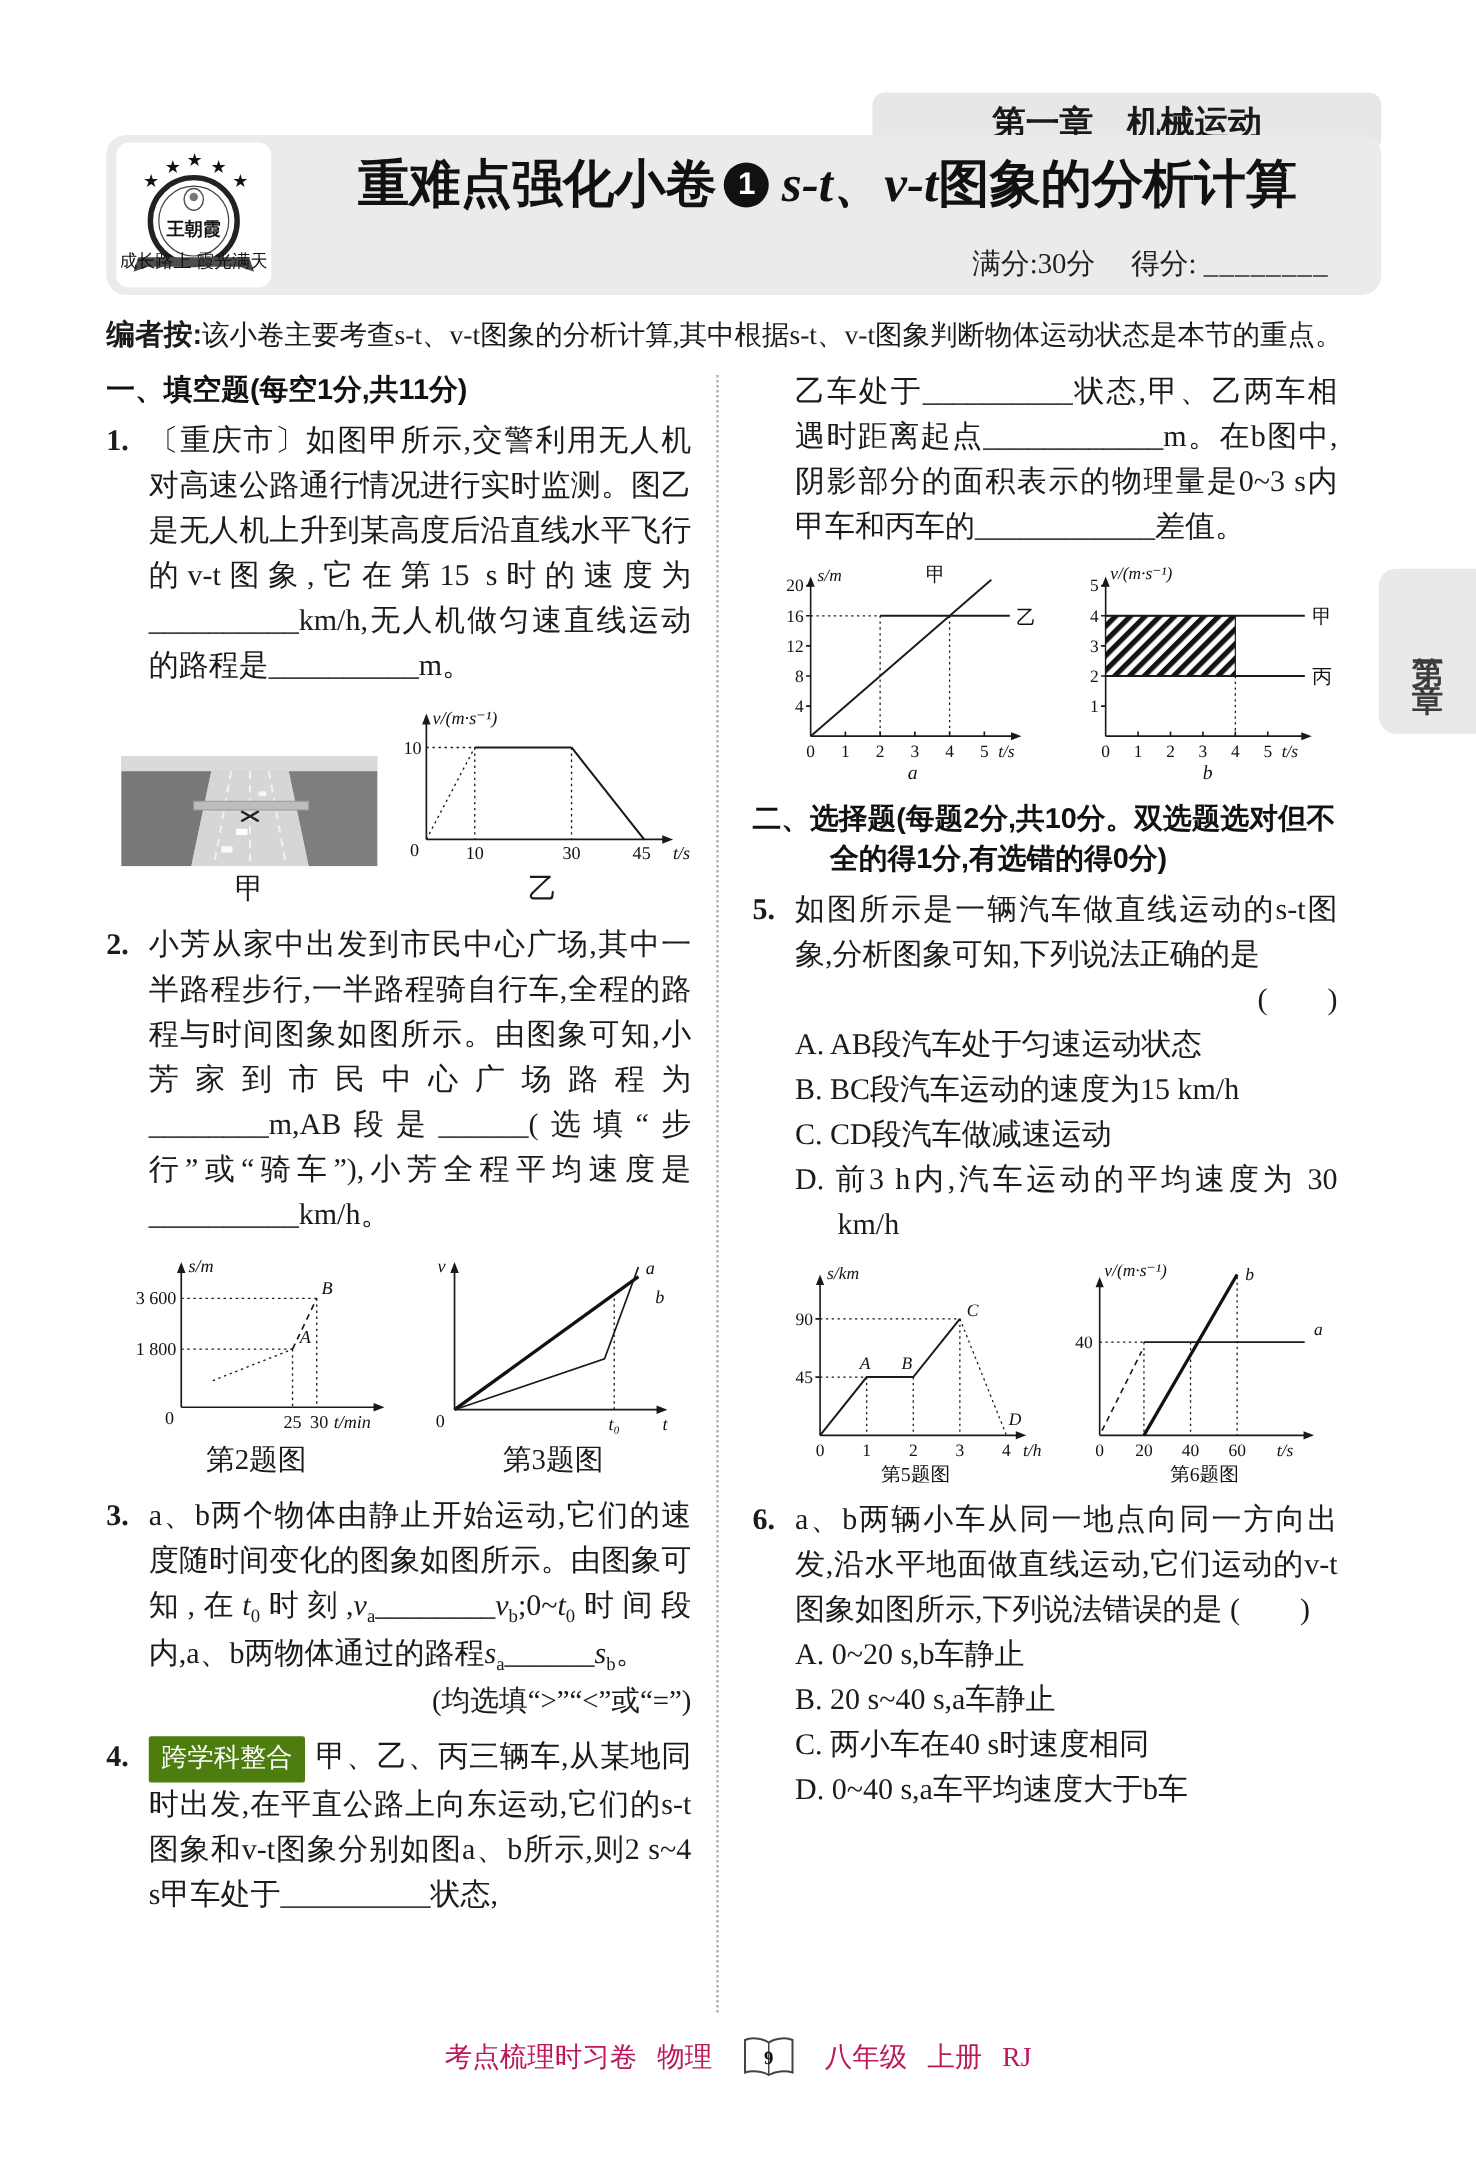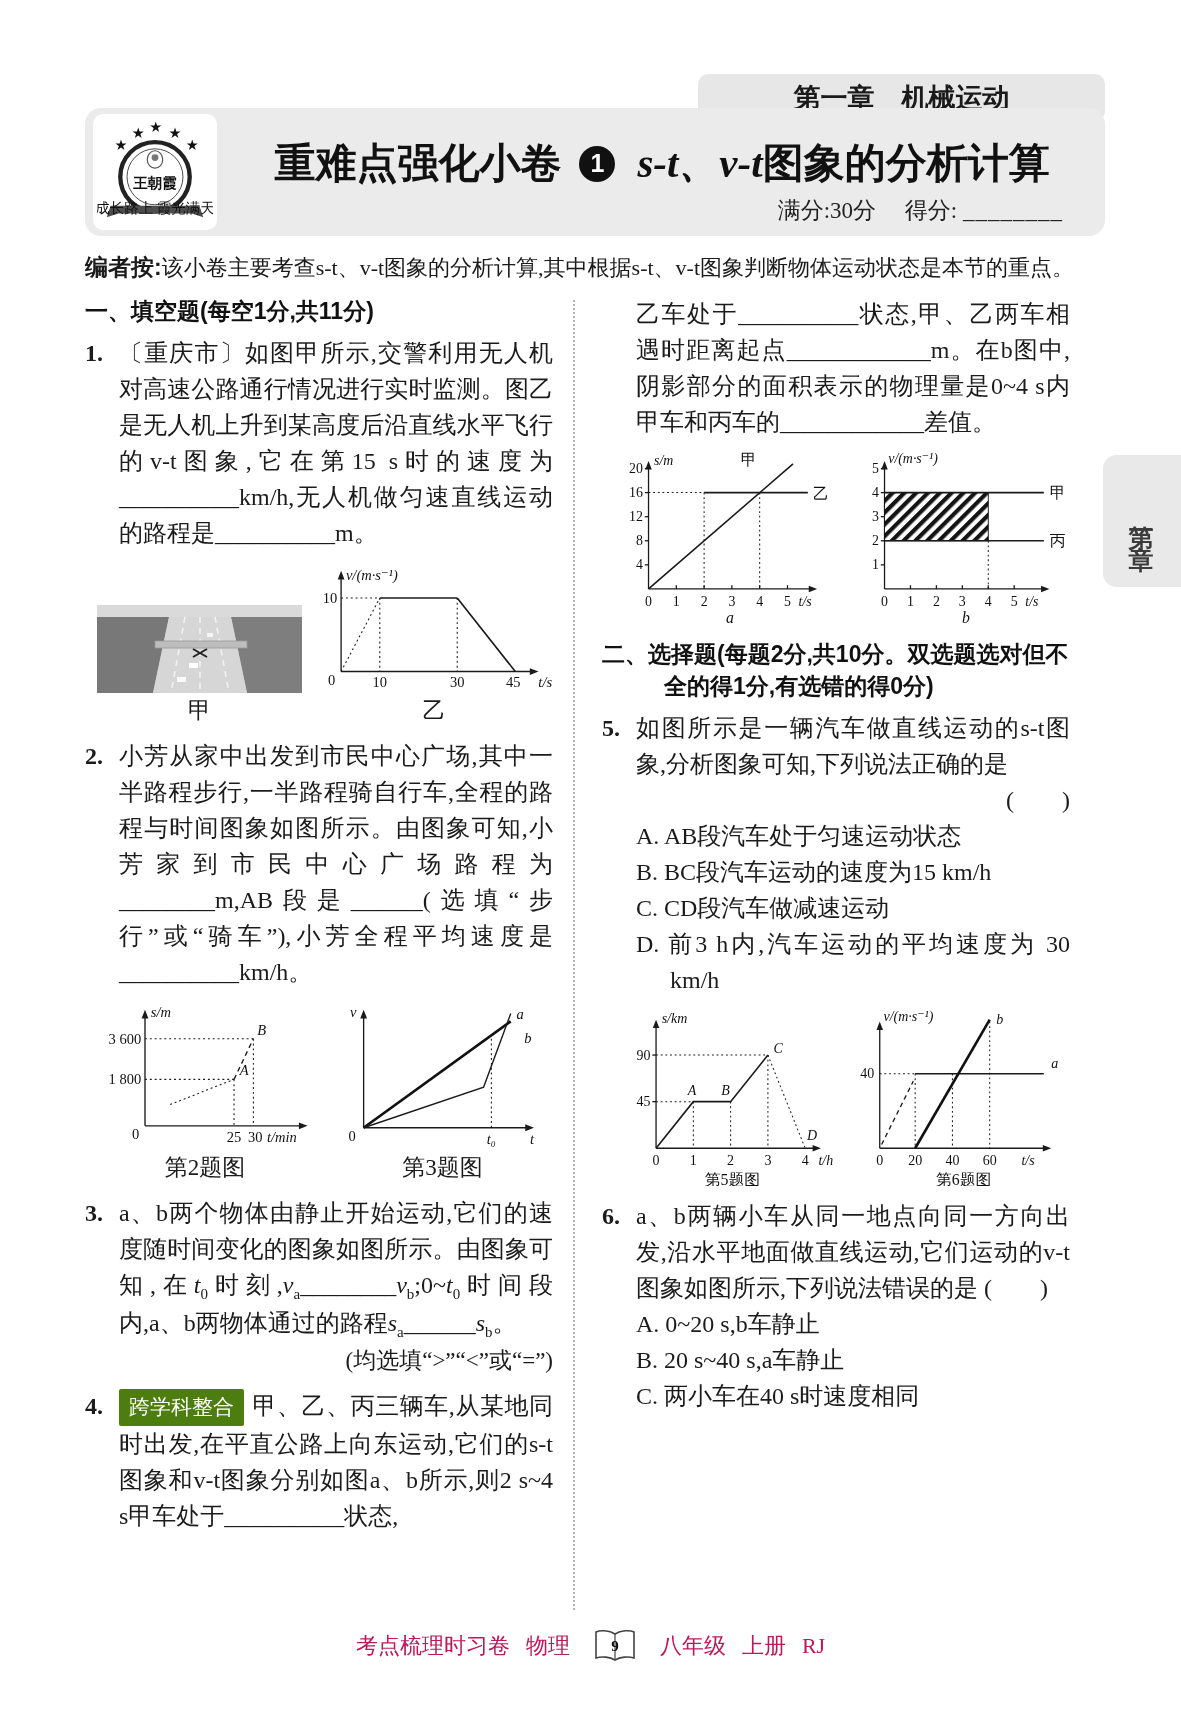--- a/index.html
+++ b/index.html
@@ -9,23 +9,23 @@
   
   .chapter-tab { position:absolute; left:698px; top:74px; width:407px; height:47px;
     background:#e7e7e7; border-radius:10px; display:flex; align-items:center; justify-content:center;
     font-family:"Liberation Sans","DejaVu Sans",sans-serif; font-weight:bold; font-size:27px; color:#1a1a1a; }
 
   
   .header-band { position:absolute; left:85px; top:108px; width:1020px; height:128px;
     background:#ebebeb; border-radius:16px; }
   .logo-box { position:absolute; left:8px; top:6px; width:124px; height:116px; background:#fff; border-radius:10px;
     display:flex; align-items:center; justify-content:center; }
-  .title-row { position:absolute; left:150px; right:16px; top:28px; text-align:center;
+  .title-row { position:absolute; left:150px; right:16px; top:12px; text-align:center;
     font-family:"Liberation Sans","DejaVu Sans",sans-serif; font-weight:bold; font-size:41px; color:#111;
-    display:flex; align-items:center; justify-content:center; gap:12px; }
+    display:flex; align-items:center; justify-content:center; }
   .title-math { font-family:"Liberation Serif","DejaVu Serif",serif; font-style:italic; }
   .title-badge { display:inline-flex; width:36px; height:36px; border-radius:50%; background:#111; color:#fff;
     align-items:center; justify-content:center; font-size:25px; margin:0 10px 0 6px; flex:0 0 auto; }
   .score-row { position:absolute; right:42px; bottom:10px; font-size:23px; color:#222; }
   .score-row .blank { letter-spacing:1px; }
 
   
   .editor-note { position:absolute; left:85px; top:252px; width:1022px; font-size:22px; color:#1b1b1b; }
   .editor-note b { font-family:"Liberation Sans","DejaVu Sans",sans-serif; font-size:23px; }
 
@@ -234,21 +234,21 @@
     <div class="q">
       <span class="qnum">4.</span>
       <span class="cross-badge">跨学科整合</span><span>甲、乙、丙三辆车,从某地同时出发,在平直公路上向东运动,它们的s-t图象和v-t图象分别如图a、b所示,则2 s~4 s甲车处于__________状态,</span>
     </div>
 
   </div>
 
   <div class="col col-right">
 
     <div class="q">
-      <span>乙车处于__________状态,甲、乙两车相遇时距离起点____________m。在b图中,阴影部分的面积表示的物理量是0~4 s内甲车和丙车的____________差值。</span>
+      <span>乙车处于__________状态,甲、乙两车相遇时距离起点____________m。在b图中,阴影部分的面积表示的物理量是0~3 s内甲车和丙车的____________差值。</span>
     </div>
 
     <div class="fig-row" style="gap:4px;">
       <div class="fig-box">
         <svg width="232" height="176" viewBox="0 0 250 190">
           <line class="ax" x1="50" y1="150" x2="50" y2="16"></line>
             <path class="arr" d="M50 12 L46.5 21 L53.5 21 Z"></path>
           <line class="ax" x1="50" y1="150" x2="228" y2="150"></line>
             <path class="arr" d="M232 150 L223 146.5 L223 153.5 Z"></path>
           <g class="ax">
@@ -411,20 +411,21 @@
       </div>
     </div>
 
     <div class="q">
       <span class="qnum">6.</span>
       <span>a、b两辆小车从同一地点向同一方向出发,沿水平地面做直线运动,它们运动的v-t图象如图所示,下列说法错误的是</span>
       <span>(　　)</span>
       <div class="opt">A. 0~20 s,b车静止</div>
       <div class="opt">B. 20 s~40 s,a车静止</div>
       <div class="opt">C. 两小车在40 s时速度相同</div>
+      <div class="opt">D. 0~40 s,a车平均速度大于b车</div>
     </div>
 
   </div>
 
   <div class="side-tab">
     <span>第一章</span>
   </div>
 
   <div class="footer">
     <span>考点梳理时习卷</span>

